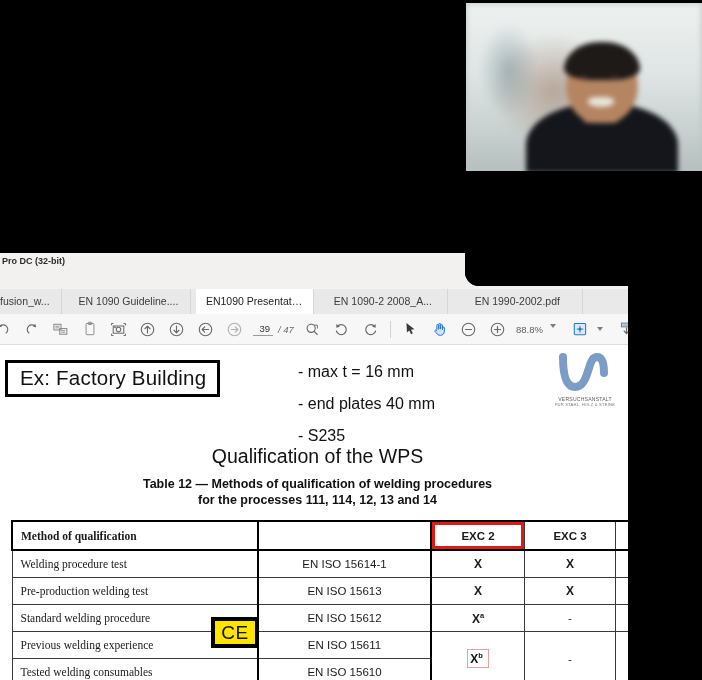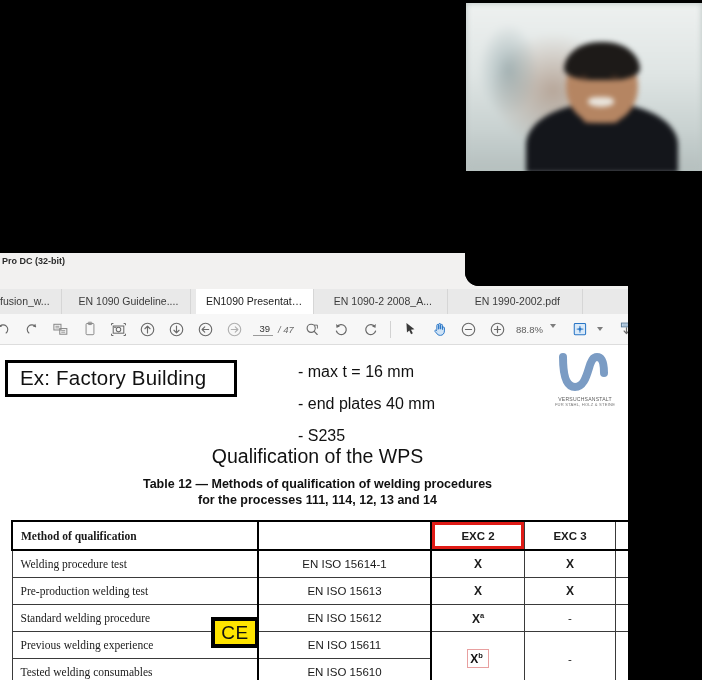--- a/index.html
+++ b/index.html
@@ -201,21 +201,21 @@
     position: relative;
     width: 641px;
     height: 340px;
   }
 
   
   .ex-box {
     position: absolute;
     left: 8px; top: 15px;
     border: 3px solid #000;
-    padding: 3px 28px 4px 12px;
+    padding: 3px 11px 4px 12px;
     font-size: 20.5px;
     color: #111;
     letter-spacing: .2px;
     background: #fff;
   }
   .cc-line {
     position: absolute;
     left: 14px; top: 65px;
     font-size: 21px;
     color: #111;

